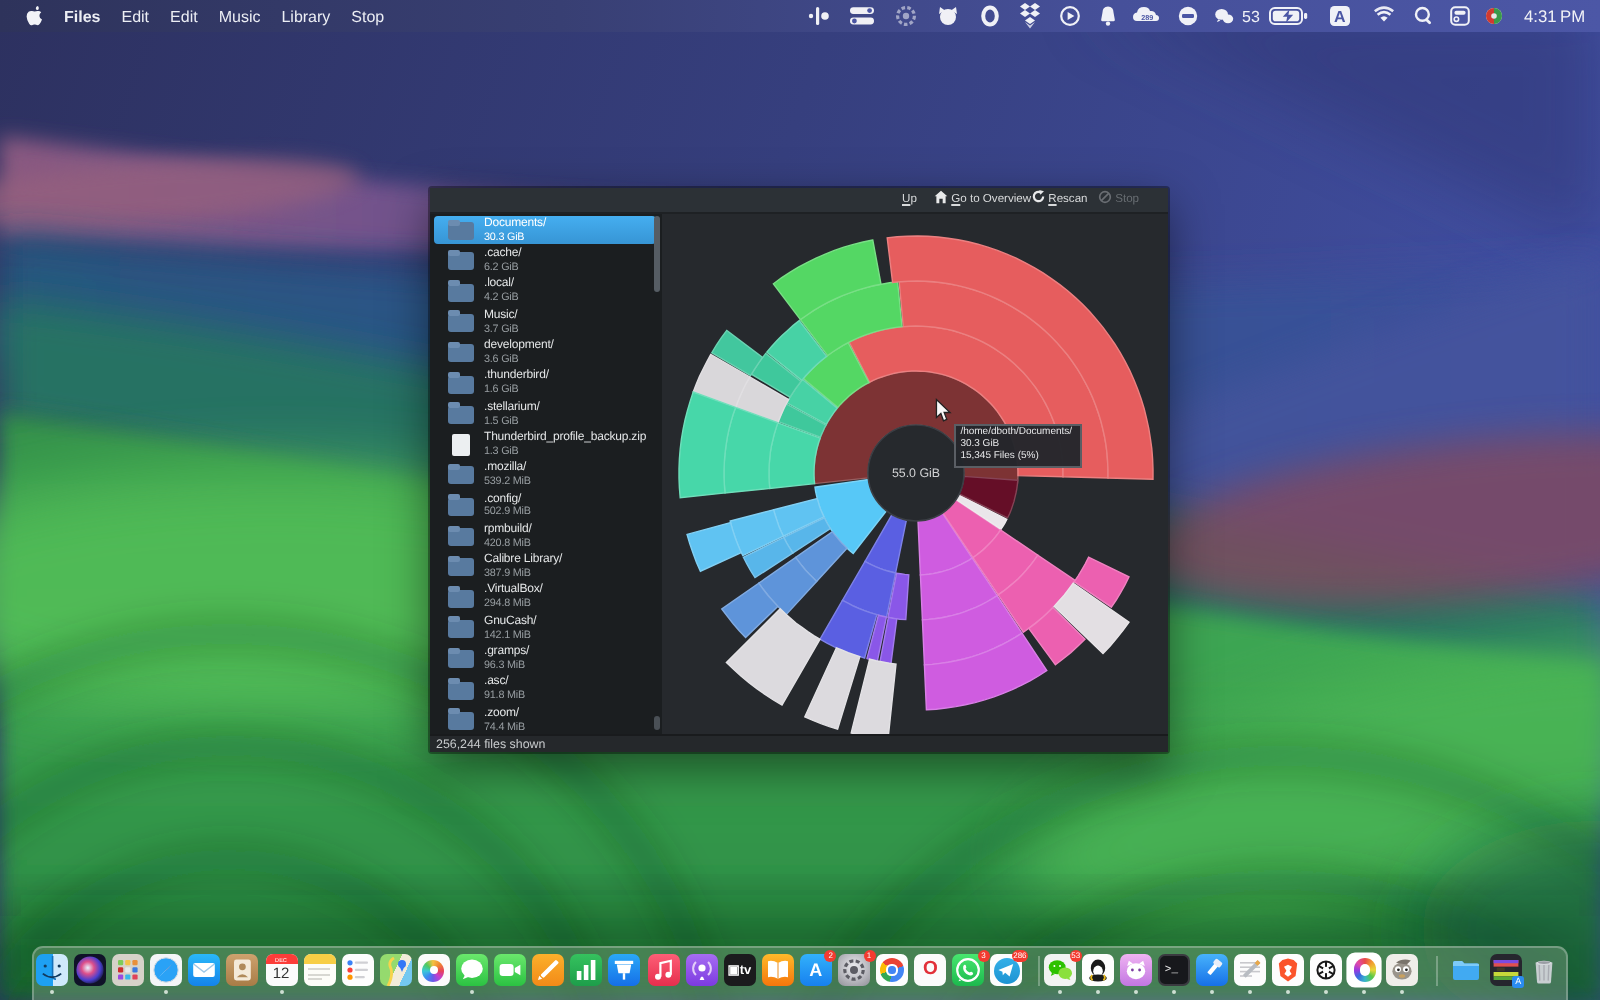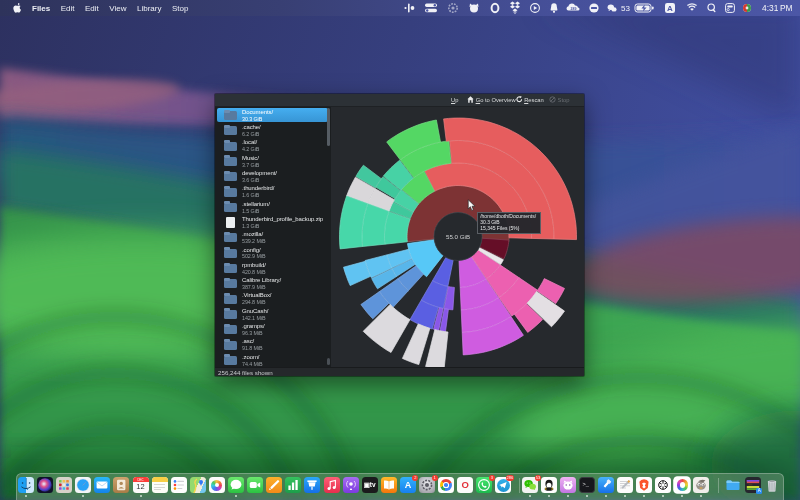--- a/index.html
+++ b/index.html
@@ -95,21 +95,21 @@
   <path d="M0,458 L800,458 L800,500 L0,500 Z" fill="rgba(8,46,18,0.30)" filter="url(#b16)"></path>
   <ellipse cx="800" cy="465" rx="90" ry="55" fill="rgba(18,84,66,0.45)" filter="url(#b16)"></ellipse>
 </svg>
 <div id="menubar">
   <svg width="9" height="11" viewBox="0 0 9 11" style="margin-left:13px">
         <path d="M6.4,1.1 Q6.5,0.2 5.7,0 Q4.9,0.3 4.9,1.2 Q5,2 5.8,2 Q6.4,1.9 6.4,1.1 Z M5.8,2.5 Q6.8,2.3 7.6,3.1 Q6.6,3.8 6.7,5 Q6.8,6.3 8,6.8 Q7.6,8 6.9,8.9 Q6.3,9.8 5.5,9.5 Q4.8,9.2 4.2,9.3 Q3.5,9.4 3,9.6 Q2.3,9.9 1.6,8.9 Q0.4,7.2 0.3,5.3 Q0.3,3.6 1.3,2.9 Q2.1,2.3 3,2.5 Q3.7,2.7 4.3,2.7 Q5,2.7 5.8,2.5 Z" fill="#f2f3f7"></path>
       </svg>
   <span class="mi b" style="margin-left:10px">Files</span>
   <span class="mi">Edit</span>
       <span class="mi">Edit</span>
-      <span class="mi">View</span>
+      <span class="mi">Music</span>
       <span class="mi">Library</span>
       <span class="mi">Stop</span>
   <svg id="mright" width="400" height="16" viewBox="0 0 400 16" font-family="Liberation Sans, sans-serif">
 <g fill="#ffffff" opacity="0.92">
 <circle cx="5.5" cy="8" r="1.1"></circle>
           <rect x="8" y="3.5" width="1.6" height="9" rx="0.8"></rect>
           <circle cx="12.5" cy="8" r="1.9"></circle>
 <g transform="translate(25,0)">
             <rect x="0" y="3.6" width="12" height="3.4" rx="1.7"></rect>
             <rect x="0" y="8.8" width="12" height="3.4" rx="1.7"></rect>

